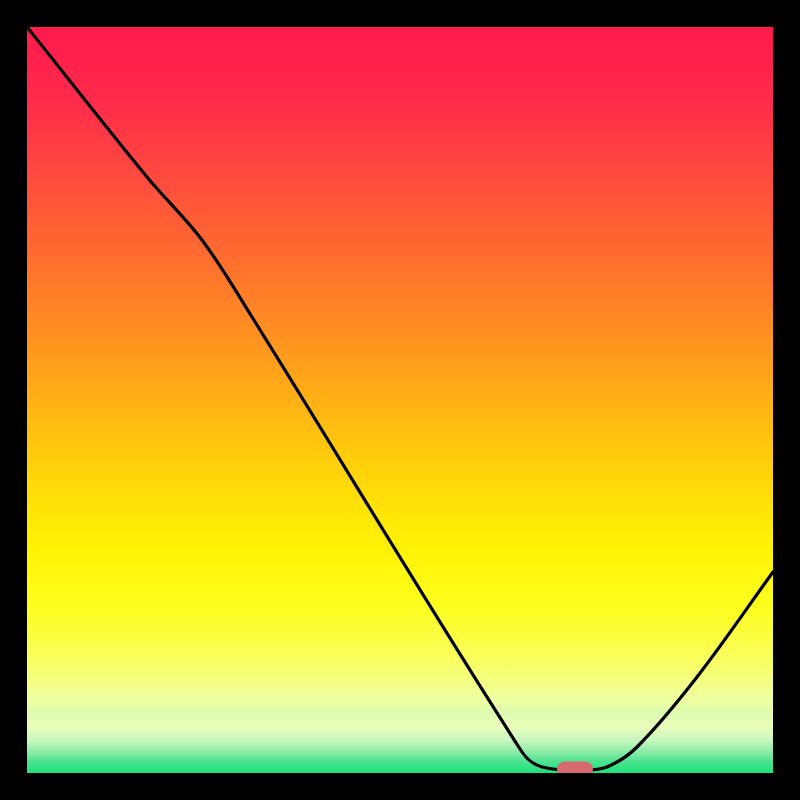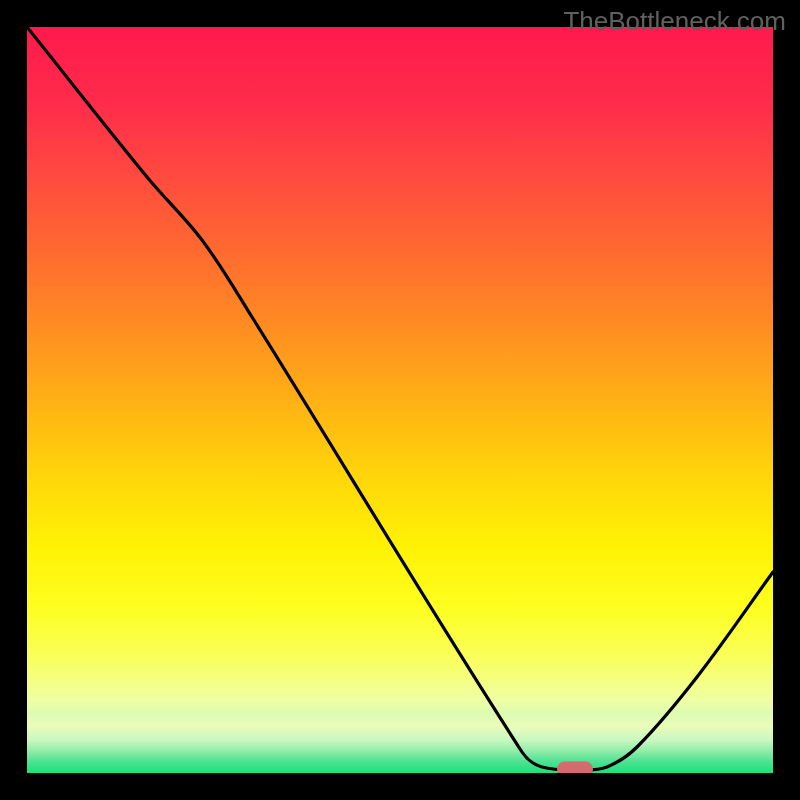--- a/index.html
+++ b/index.html
@@ -78,21 +78,20 @@
     border-radius: 8px;
     background: #d86a6f;
     transform: translate(-50%, -50%);
     z-index: 3;
   }
 </style>
 </head>
 <body>
 
 <div class="container">
-  <div class="watermark">TheBottleneck.com</div>
 
   <div class="plot-area">
     <div class="gradient-bg"></div>
     <div class="band-over"></div>
 
     <svg class="curve" viewBox="0 0 746 746" preserveAspectRatio="none">
       <path id="curve-path" d="M 0 0 C 42 52.5, 77.32781137237865 98.06185041323802, 120 150 C 138.57781137237865 172.61185041323802, 157.48168937294955 189.64225249726604, 175 213 C 194.23168937294955 238.64225249726604, 207.96981395496132 262.7517023279381, 225 290 C 319.9698139549613 441.9517023279381, 398.2254891649228 574.8326556007423, 495 725 C 499.7254891649228 732.3326556007423, 506.93701252424984 737.581103757275, 515 740 C 527.9370125242499 743.8811037572749, 541.0234026401621 743, 555 743 C 563.7734026401621 743, 572.0845325558677 743.3101045675462, 580 740 C 591.3345325558677 735.2601045675463, 601.1443261287296 728.8556738712704, 610 720 C 632.6443261287296 697.3556738712704, 650.2154017991475 675.4581226849206, 670 650 C 697.8154017991475 614.2081226849206, 719.4 581.75, 746 545" fill="none" stroke="#000" stroke-width="3.2" stroke-linecap="round" stroke-linejoin="round"></path>
     </svg>
 
     <div class="marker" id="marker" style="left: 548px; top: 742px;"></div>

